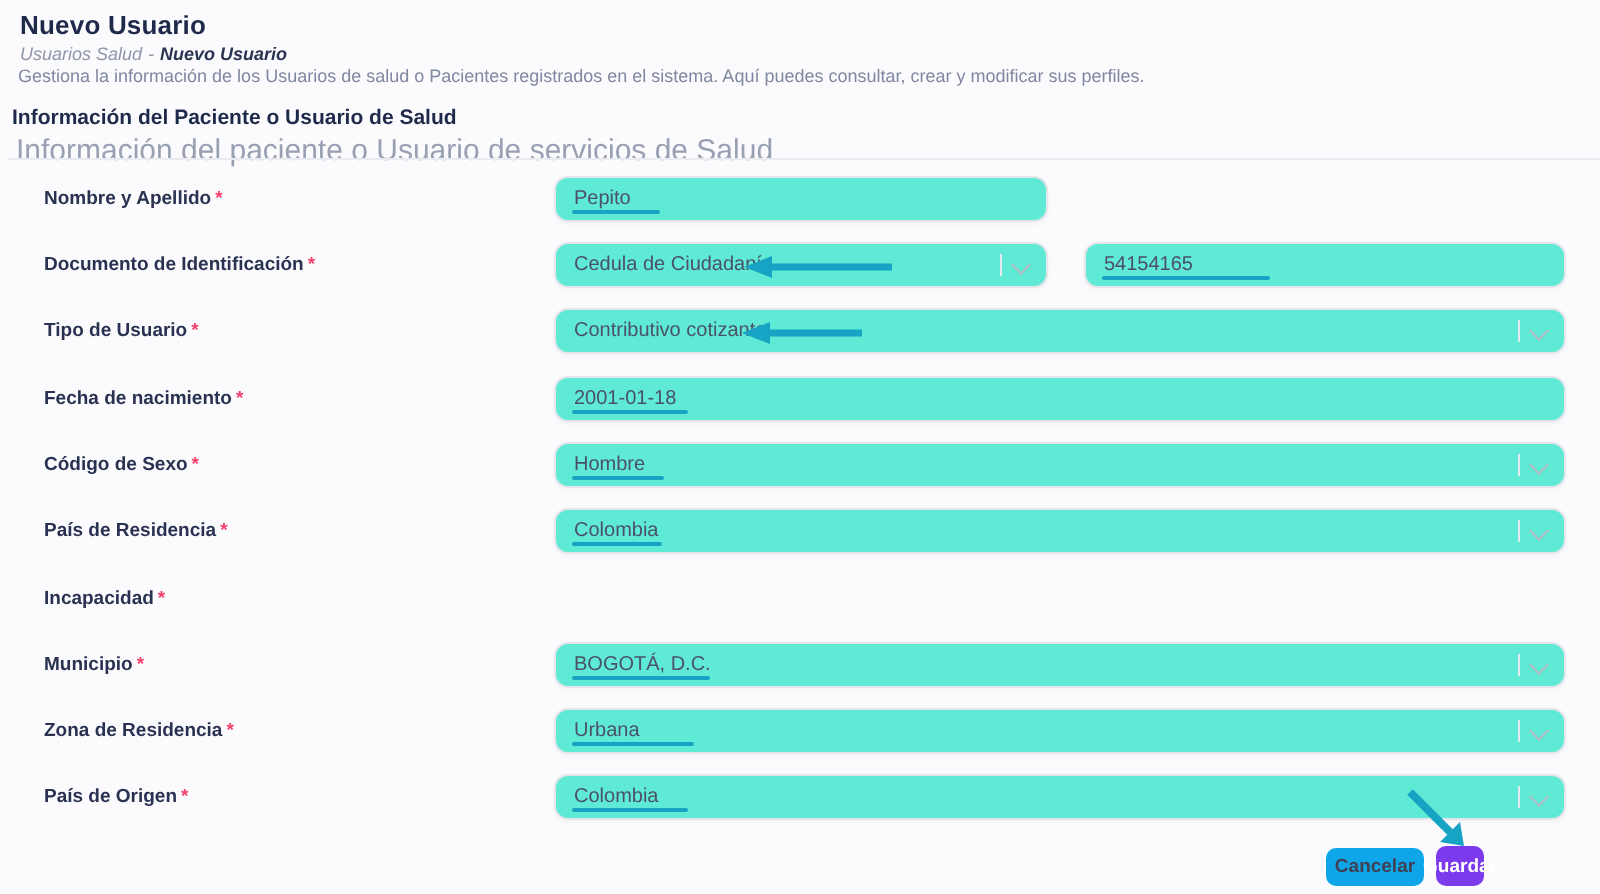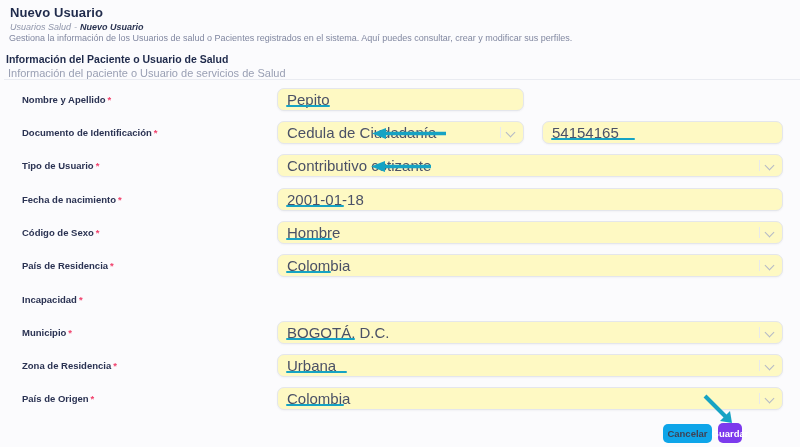--- a/index.html
+++ b/index.html
@@ -8,29 +8,29 @@
     background:#fbfbfd;
     font-family:"Liberation Sans", sans-serif;
     -webkit-font-smoothing:antialiased;
   }
   .page-title{position:absolute;left:10px;top:5px;font-size:13px;font-weight:700;color:#1f2a4b;letter-spacing:.1px;}
   .breadcrumb{position:absolute;left:10px;top:22px;font-size:9px;color:#9096ab;font-style:italic;}
   .breadcrumb .sep{margin:0 3px;}
   .breadcrumb .current{color:#2b3452;font-weight:700;}
   .desc{position:absolute;left:9px;top:33px;font-size:9px;color:#8087a0;white-space:nowrap;}
   .section-title{position:absolute;left:6px;top:53px;font-size:10.5px;font-weight:700;color:#1f2a4b;}
-  .section-sub{position:absolute;left:8px;top:67px;font-size:11px;color:#9aa0b4;}
+  .section-sub{position:absolute;left:8px;top:67px;font-size:15px;color:#9aa0b4;}
   .divider{position:absolute;left:4px;right:0;top:79px;height:1px;background:#e9ebf1;}
 
   .row{position:absolute;left:0;width:800px;height:23px;}
   .flabel{position:absolute;left:22px;top:6px;font-size:9.5px;font-weight:700;color:#2a3252;}
   .req{color:var(--c-required,#f1416c);margin-left:2px;}
 
-  .box{position:absolute;top:0;height:23px;background:#fef9c3;border:1px solid #e4e6ec;border-radius:7px;
-       box-sizing:border-box;display:flex;align-items:center;padding:0 9px;font-size:15px;color:#4b5166;
+  .box{position:absolute;top:0;height:23px;background:#5eead4;border:1px solid #e4e6ec;border-radius:7px;
+       box-sizing:border-box;display:flex;align-items:center;padding:0 9px;font-size:10px;color:#4b5166;
        box-shadow:0 1px 2px rgba(20,25,60,0.04);}
   .box.left-half{left:277px;width:247px;}
   .box.right-half{left:542px;width:241px;}
   .box.full{left:277px;width:506px;}
 
   .chev-divider{position:absolute;right:22px;top:5px;bottom:5px;width:1px;background:#e7e9ee;}
   .chevron{position:absolute;right:9px;top:7px;width:6px;height:6px;
            border-right:1.5px solid #b4b9c6;border-bottom:1.5px solid #b4b9c6;transform:rotate(45deg);}
 
   .mark-underline{position:absolute;left:8px;top:15.5px;height:2.5px;background:var(--c-annotation,#16a3c4);border-radius:2px;}

